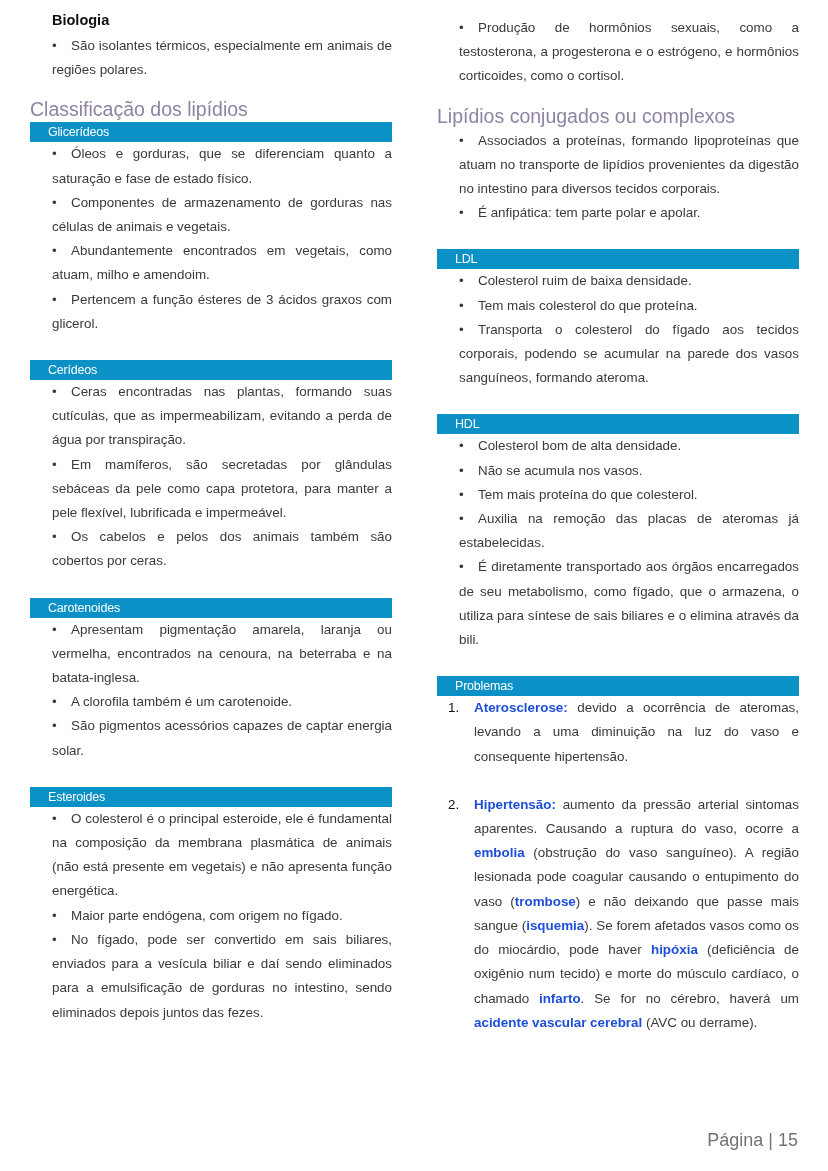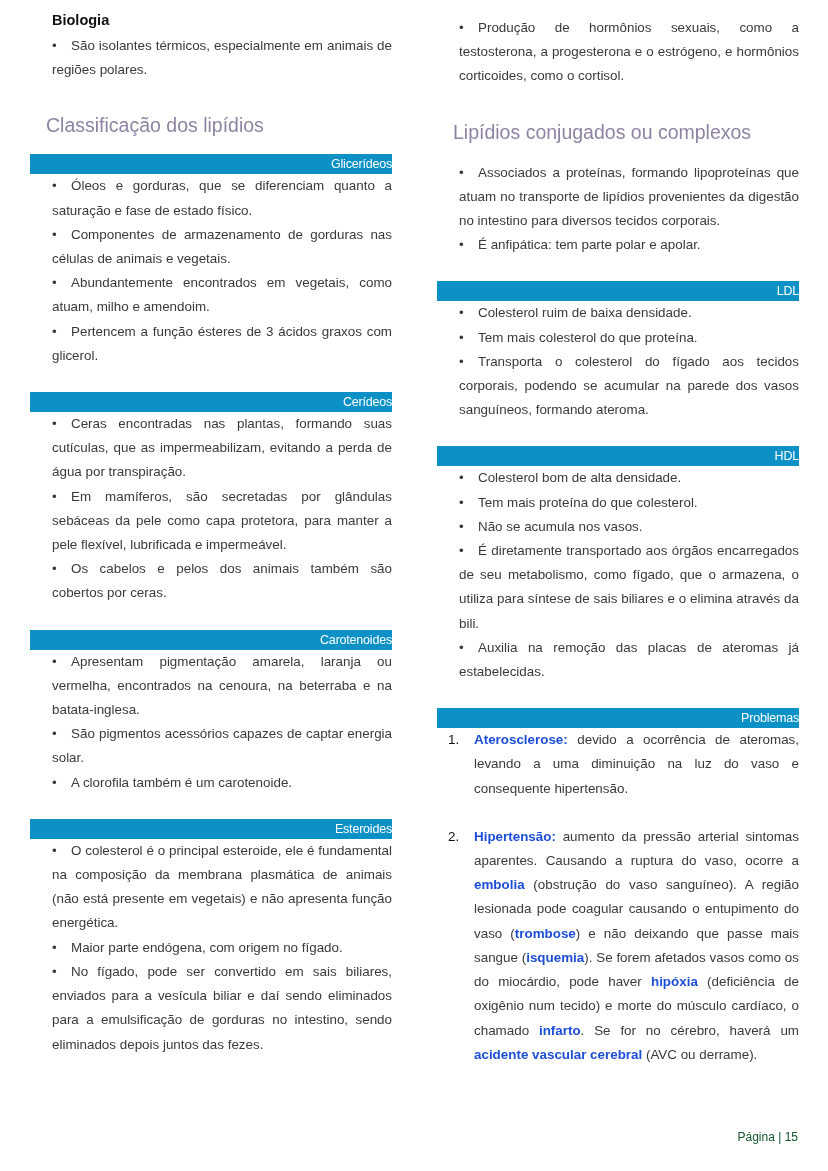--- a/index.html
+++ b/index.html
@@ -16,33 +16,33 @@
     .col-left { left: 30px; top: 34px; }
     .col-right { left: 437px; top: 16px; }
     .bi {
       display: block; padding-left: 22px; line-height: 24.2px;
       text-align: justify; text-align-last: left;
     }
     .bi .bullet { display: inline-block; width: 19px; margin-left: 0; }
 
     .section-title {
       color: #8e83a3; font-size: 19.5px; line-height: 26px;
-      margin: 16px; font-weight: normal;
+      margin: 0; font-weight: normal;
     }
     .bar {
       background: #0b91c6; color: #ffffff; font-size: 12.5px;
-      height: 20px; line-height: 20px; padding-left: 7px; letter-spacing: -0.2px; text-align: right;
+      height: 20px; line-height: 20px; padding-left: 18px; letter-spacing: -0.2px;
     }
     .gap { height: 24px; }
     .num-item { position: relative; padding-left: 37px; line-height: 24.2px; text-align: justify; margin-left: 0; }
     .num-item .num { position: absolute; left: 11px; top: 0; color: #111; }
     .term { font-weight: bold; color: #1d4ed8; }
     .page-footer {
       position: absolute; right: 30px; top: 1130px;
-      font-size: 12px; color: #14532d;
+      font-size: 18px; color: #737373;
     }
   </style>
 </head>
 <body>
 
 <div class="page-header">Biologia</div>
 
 <div class="col col-left">
   <div class="bi"><span class="bullet">•</span><span>São isolantes térmicos, especialmente em animais de regiões polares.</span></div>
   <div style="height:14px"></div>
@@ -56,22 +56,22 @@
   <div class="gap"></div>
 
   <div class="bar">Cerídeos</div>
   <div class="bi"><span class="bullet">•</span><span>Ceras encontradas nas plantas, formando suas cutículas, que as impermeabilizam, evitando a perda de água por transpiração.</span></div>
   <div class="bi"><span class="bullet">•</span><span>Em mamíferos, são secretadas por glândulas sebáceas da pele como capa protetora, para manter a pele flexível, lubrificada e impermeável.</span></div>
   <div class="bi"><span class="bullet">•</span><span>Os cabelos e pelos dos animais também são cobertos por ceras.</span></div>
   <div class="gap"></div>
 
   <div class="bar">Carotenoides</div>
   <div class="bi"><span class="bullet">•</span><span>Apresentam pigmentação amarela, laranja ou vermelha, encontrados na cenoura, na beterraba e na batata-inglesa.</span></div>
+  <div class="bi"><span class="bullet">•</span><span>A clorofila também é um carotenoide.</span></div>
   <div class="bi"><span class="bullet">•</span><span>São pigmentos acessórios capazes de captar energia solar.</span></div>
-  <div class="bi"><span class="bullet">•</span><span>A clorofila também é um carotenoide.</span></div>
   <div class="gap"></div>
 
   <div class="bar">Esteroides</div>
   <div class="bi"><span class="bullet">•</span><span>O colesterol é o principal esteroide, ele é fundamental na composição da membrana plasmática de animais (não está presente em vegetais) e não apresenta função energética.</span></div>
   <div class="bi"><span class="bullet">•</span><span>Maior parte endógena, com origem no fígado.</span></div>
   <div class="bi"><span class="bullet">•</span><span>No fígado, pode ser convertido em sais biliares, enviados para a vesícula biliar e daí sendo eliminados para a emulsificação de gorduras no intestino, sendo eliminados depois juntos das fezes.</span></div>
 </div>
 
 <div class="col col-right">
   <div class="bi"><span class="bullet">•</span><span>Produção de hormônios sexuais, como a testosterona, a progesterona e o estrógeno, e hormônios corticoides, como o cortisol.</span></div>
@@ -82,24 +82,24 @@
   <div class="gap"></div>
 
   <div class="bar">LDL</div>
   <div class="bi"><span class="bullet">•</span><span>Colesterol ruim de baixa densidade.</span></div>
   <div class="bi"><span class="bullet">•</span><span>Tem mais colesterol do que proteína.</span></div>
   <div class="bi"><span class="bullet">•</span><span>Transporta o colesterol do fígado aos tecidos corporais, podendo se acumular na parede dos vasos sanguíneos, formando ateroma.</span></div>
   <div class="gap"></div>
 
   <div class="bar">HDL</div>
   <div class="bi"><span class="bullet">•</span><span>Colesterol bom de alta densidade.</span></div>
+  <div class="bi"><span class="bullet">•</span><span>Não se acumula nos vasos.</span></div>
   <div class="bi"><span class="bullet">•</span><span>Tem mais proteína do que colesterol.</span></div>
-  <div class="bi"><span class="bullet">•</span><span>Não se acumula nos vasos.</span></div>
+  <div class="bi"><span class="bullet">•</span><span>Auxilia na remoção das placas de ateromas já estabelecidas.</span></div>
   <div class="bi"><span class="bullet">•</span><span>É diretamente transportado aos órgãos encarregados de seu metabolismo, como fígado, que o armazena, o utiliza para síntese de sais biliares e o elimina através da bili.</span></div>
-  <div class="bi"><span class="bullet">•</span><span>Auxilia na remoção das placas de ateromas já estabelecidas.</span></div>
   <div class="gap"></div>
 
   <div class="bar">Problemas</div>
   <div class="num-item">
     <span class="num">1.</span>
     <span class="term">Aterosclerose:</span><span> devido a ocorrência de ateromas, levando a uma diminuição na luz do vaso e consequente hipertensão.</span>
   </div>
   <div class="gap"></div>
   <div class="num-item">
     <span class="num">2.</span>

